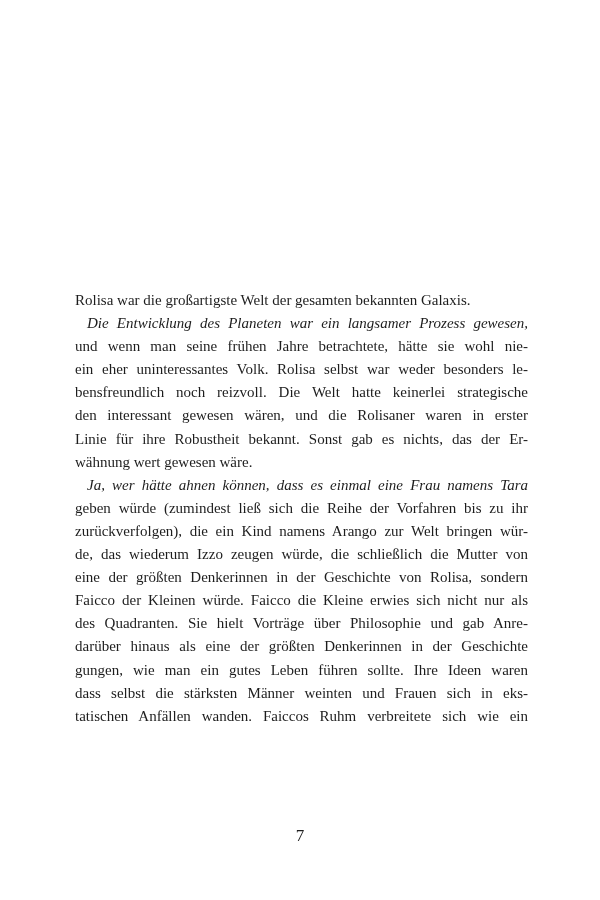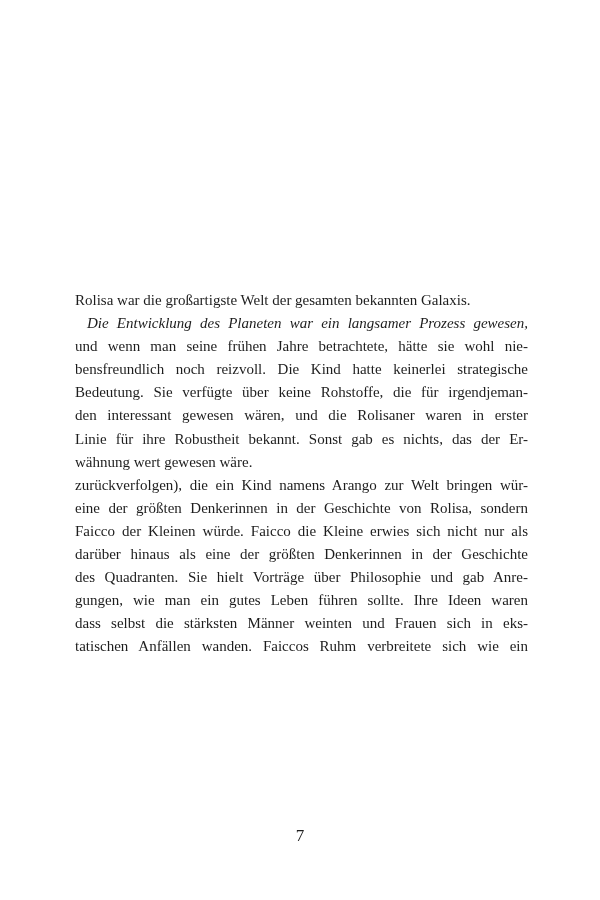--- a/index.html
+++ b/index.html
@@ -60,34 +60,37 @@
 <div class="page">
   <div class="text-block">
 
     <div>
       <span class="line last">Rolisa war die großartigste Welt der gesamten bekannten Galaxis.</span>
     </div>
 
     <div>
       <span class="line indent">Die Entwicklung des Planeten war ein langsamer Prozess gewesen,</span>
       <span class="line">und wenn man seine frühen  Jahre betrachtete, hätte sie wohl nie-</span>
-      <span class="line">bensfreundlich noch reizvoll. Die Kind hatte keinerlei strategische</span>
-      <span class="line">Bedeutung. Sie verfügte über keine Rohstoffe, die für irgendjeman-</span>
+      <span class="line">ein eher uninteressantes Volk. Rolisa selbst war weder besonders le-</span>
+      <span class="line">bensfreundlich noch reizvoll. Die Welt hatte keinerlei strategische</span>
       <span class="line">den interessant gewesen wären, und die Rolisaner waren in erster</span>
       <span class="line">Linie für ihre Robustheit bekannt. Sonst gab es nichts, das der Er-</span>
       <span class="line last">wähnung wert gewesen wäre.</span>
     </div>
 
 
     <div>
+      <span class="line indent">Ja, wer hätte ahnen können, dass es einmal eine Frau namens Tara</span>
+      <span class="line">geben würde (zumindest ließ sich die Reihe der Vorfahren bis zu ihr</span>
       <span class="line">zurückverfolgen), die ein Kind namens Arango zur Welt bringen wür-</span>
+      <span class="line">de, das wiederum Izzo zeugen würde, die schließlich die Mutter von</span>
       <span class="line">eine der größten Denkerinnen in der Geschichte von Rolisa, sondern</span>
       <span class="line">Faicco der Kleinen würde. Faicco die Kleine erwies sich nicht nur als</span>
+      <span class="line">des Quadranten. Sie hielt Vorträge über Philosophie und gab Anre-</span>
       <span class="line">darüber hinaus als eine der größten Denkerinnen in der Geschichte</span>
-      <span class="line">des Quadranten. Sie hielt Vorträge über Philosophie und gab Anre-</span>
       <span class="line">gungen, wie man ein gutes Leben führen sollte. Ihre Ideen waren</span>
       <span class="line">dass selbst die stärksten Männer weinten und Frauen sich in eks-</span>
       <span class="line">tatischen Anfällen wanden. Faiccos Ruhm verbreitete sich wie ein</span>
     </div>
   </div>
 
   <div class="page-number">7</div>
 </div>
 
 </body></html>

